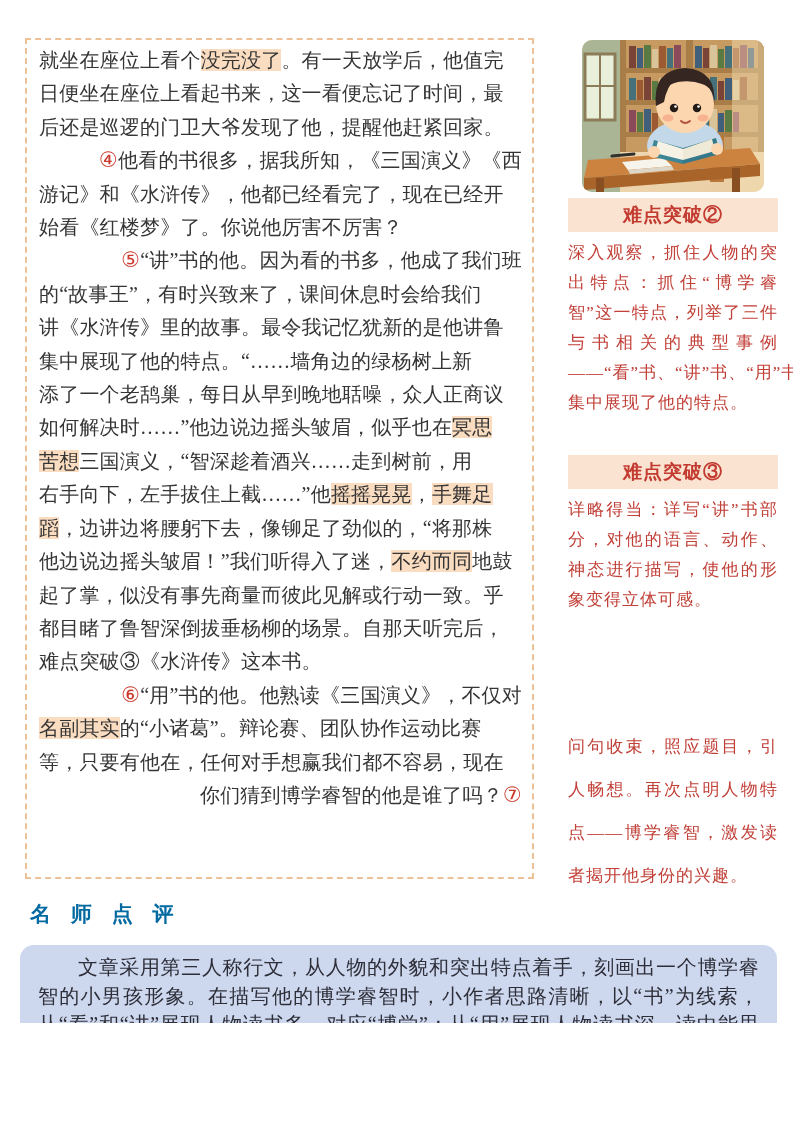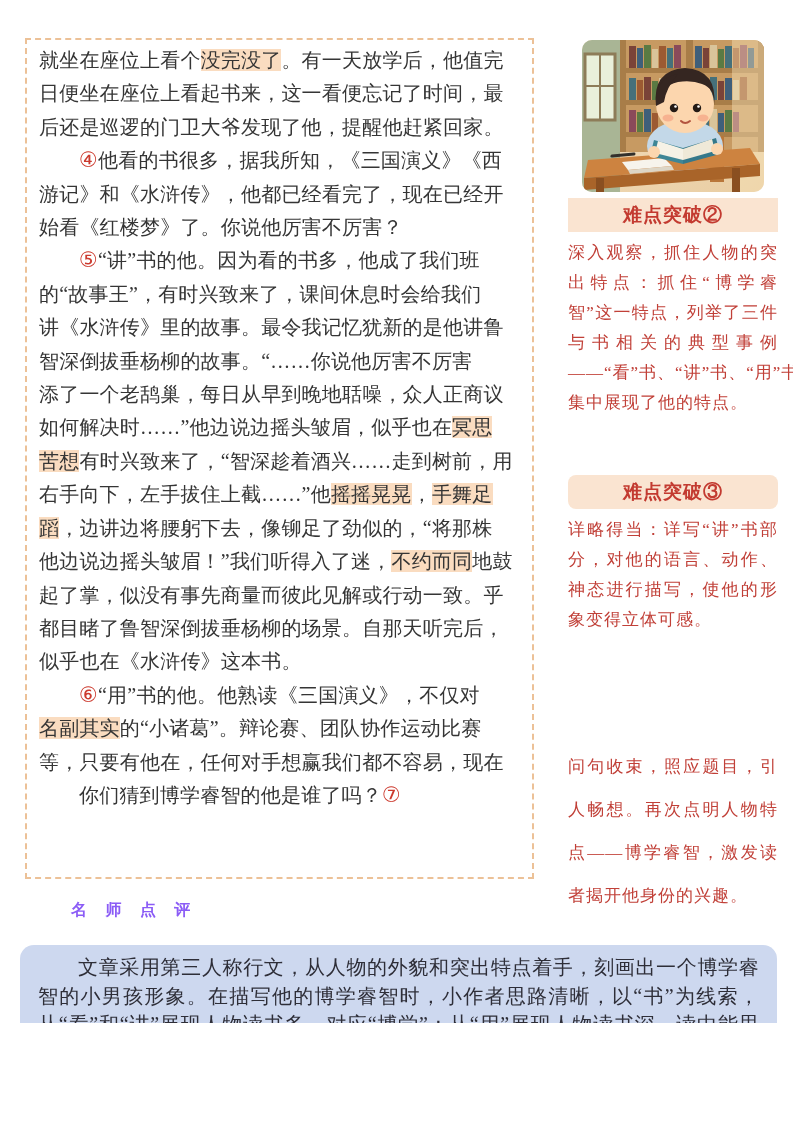--- a/index.html
+++ b/index.html
@@ -11,51 +11,51 @@
 
   
   .essay-box {
     position:absolute; left:25px; top:38px; width:509px; height:841px;
     border:2px dashed #ecc197; padding:4px 10px 0 12px;
   }
   .essay-line {
     font-size:20px; line-height:33.4px; color:#353535;
     letter-spacing:0.2px; white-space:nowrap;
   }
-  .essay-line.indent { padding-left:2em; }
+  .essay-line.indent { padding-left:2em;text-align:right; }
   .hl { background:#fadcc0; }
   .circ { color:#cc3a2e; font-size:21px; font-family:"DejaVu Sans","Liberation Sans",sans-serif; }
 
   
   .sidebar { position:absolute; left:568px; top:40px; width:210px; }
   .illustration {
     width:182px; height:152px; margin:0 auto 6px auto;
     border-radius:10px; overflow:hidden;
   }
   .illustration svg { display:block; }
   .side-title {
     height:34px; line-height:34px; text-align:center;
     background:#fae4d1; color:#c33a30; font-weight:bold; font-size:19px;
     letter-spacing:1px;
   }
   .side-body {
     margin-top:6px; color:#c14038; font-size:17px; line-height:30px;
     letter-spacing:1px; text-align:justify;
   }
-  .side-gap-small { margin-top:57px;border-radius:8px; }
+  .side-gap-small { margin-top:37px; }
   .side-note {
     margin-top:110px; color:#c14038; font-size:17px; line-height:43px;
     letter-spacing:1px; text-align:justify;
   }
 
   
   .review-heading {
     position:absolute; left:30px; top:900px;
     font-family:"Liberation Sans","DejaVu Sans",sans-serif;
-    font-weight:bold; font-size:16px; color:#8b5cf6; letter-spacing:7px;margin-left:41px;
+    font-weight:bold; font-size:21px; color:#0369a1; letter-spacing:7px;
   }
   .review-box {
     position:absolute; left:20px; top:945px; width:757px; height:139px;
     background:#cdd8ef; border-radius:14px; padding:8px 18px 0 18px;
   }
   .review-text {
     font-size:20px; line-height:28.5px; color:#2e2e38;
     text-indent:2em; text-align:justify; letter-spacing:0.3px;
   }
 
@@ -75,30 +75,30 @@
     <div>
         <div class="essay-line"><span>就坐在座位上看个</span><span class="hl">没完没了</span><span>。有一天放学后，他值完</span></div>
         <div class="essay-line"><span>日便坐在座位上看起书来，这一看便忘记了时间，最</span></div>
         <div class="essay-line"><span>后还是巡逻的门卫大爷发现了他，提醒他赶紧回家。</span></div>
         <div class="essay-line indent"><span class="circ">④</span><span>他看的书很多，据我所知，《三国演义》《西</span></div>
         <div class="essay-line"><span>游记》和《水浒传》，他都已经看完了，现在已经开</span></div>
         <div class="essay-line"><span>始看《红楼梦》了。你说他厉害不厉害？</span></div>
         <div class="essay-line indent"><span class="circ">⑤</span><span>“讲”书的他。因为看的书多，他成了我们班</span></div>
         <div class="essay-line"><span>的“故事王”，有时兴致来了，课间休息时会给我们</span></div>
         <div class="essay-line"><span>讲《水浒传》里的故事。最令我记忆犹新的是他讲鲁</span></div>
-        <div class="essay-line"><span>智深倒拔垂杨柳的故事。“……你说他厉害不厉害</span></div>
+        <div class="essay-line"><span>集中展现了他的特点。“……墙角边的绿杨树上新</span></div>
         <div class="essay-line"><span>添了一个老鸹巢，每日从早到晚地聒噪，众人正商议</span></div>
         <div class="essay-line"><span>如何解决时……”他边说边摇头皱眉，似乎也在</span><span class="hl">冥思</span></div>
-        <div class="essay-line"><span class="hl">苦想</span><span>有时兴致来了，“智深趁着酒兴……走到树前，用</span></div>
+        <div class="essay-line"><span class="hl">苦想</span><span>三国演义，“智深趁着酒兴……走到树前，用</span></div>
         <div class="essay-line"><span>右手向下，左手拔住上截……”他</span><span class="hl">摇摇晃晃</span><span>，</span><span class="hl">手舞足</span></div>
         <div class="essay-line"><span class="hl">蹈</span><span>，边讲边将腰躬下去，像铆足了劲似的，“将那株</span></div>
         <div class="essay-line"><span>他边说边摇头皱眉！”我们听得入了迷，</span><span class="hl">不约而同</span><span>地鼓</span></div>
         <div class="essay-line"><span>起了掌，似没有事先商量而彼此见解或行动一致。乎</span></div>
         <div class="essay-line"><span>都目睹了鲁智深倒拔垂杨柳的场景。自那天听完后，</span></div>
-        <div class="essay-line"><span>似乎也在《水浒传》这本书。</span></div>
+        <div class="essay-line"><span>难点突破③《水浒传》这本书。</span></div>
         <div class="essay-line indent"><span class="circ">⑥</span><span>“用”书的他。他熟读《三国演义》，不仅对</span></div>
         <div class="essay-line"><span class="hl">名副其实</span><span>的“小诸葛”。辩论赛、团队协作运动比赛</span></div>
         <div class="essay-line"><span>等，只要有他在，任何对手想赢我们都不容易，现在</span></div>
         <div class="essay-line indent"><span>你们猜到博学睿智的他是谁了吗？</span><span class="circ">⑦</span></div>
       </div>
   </div>
 
   <div class="sidebar">
 
     <div class="illustration">

